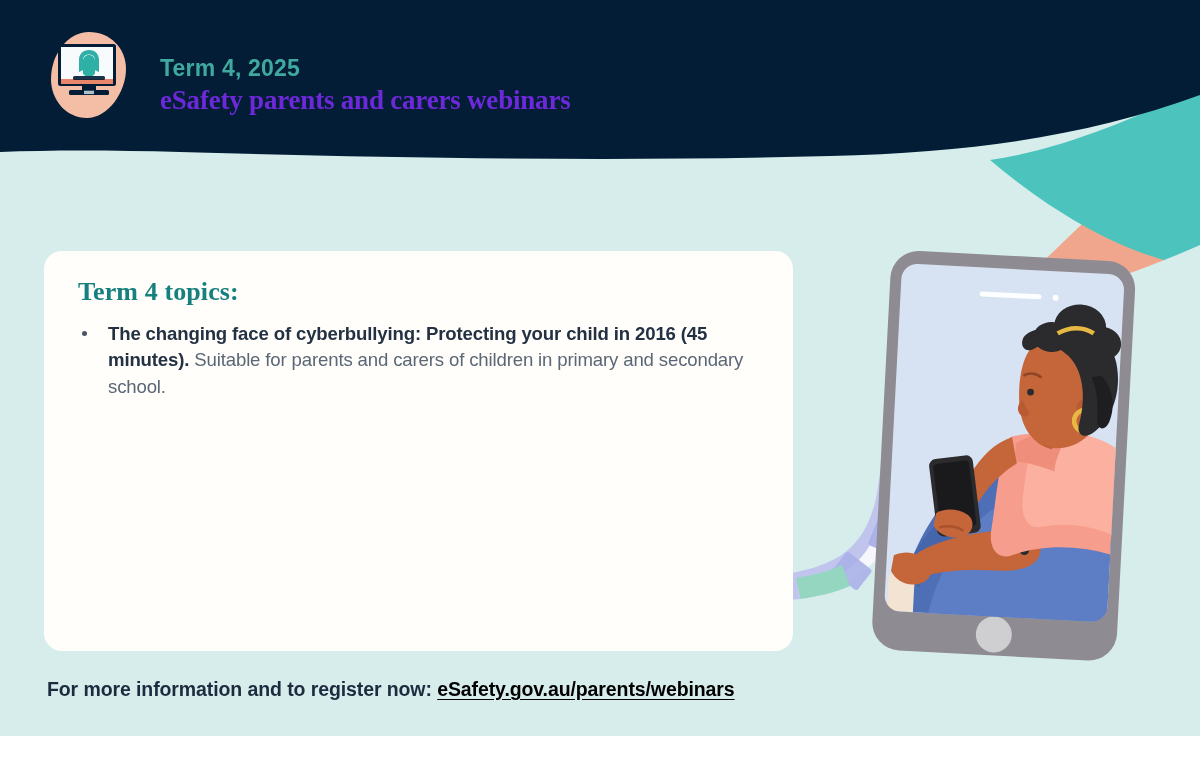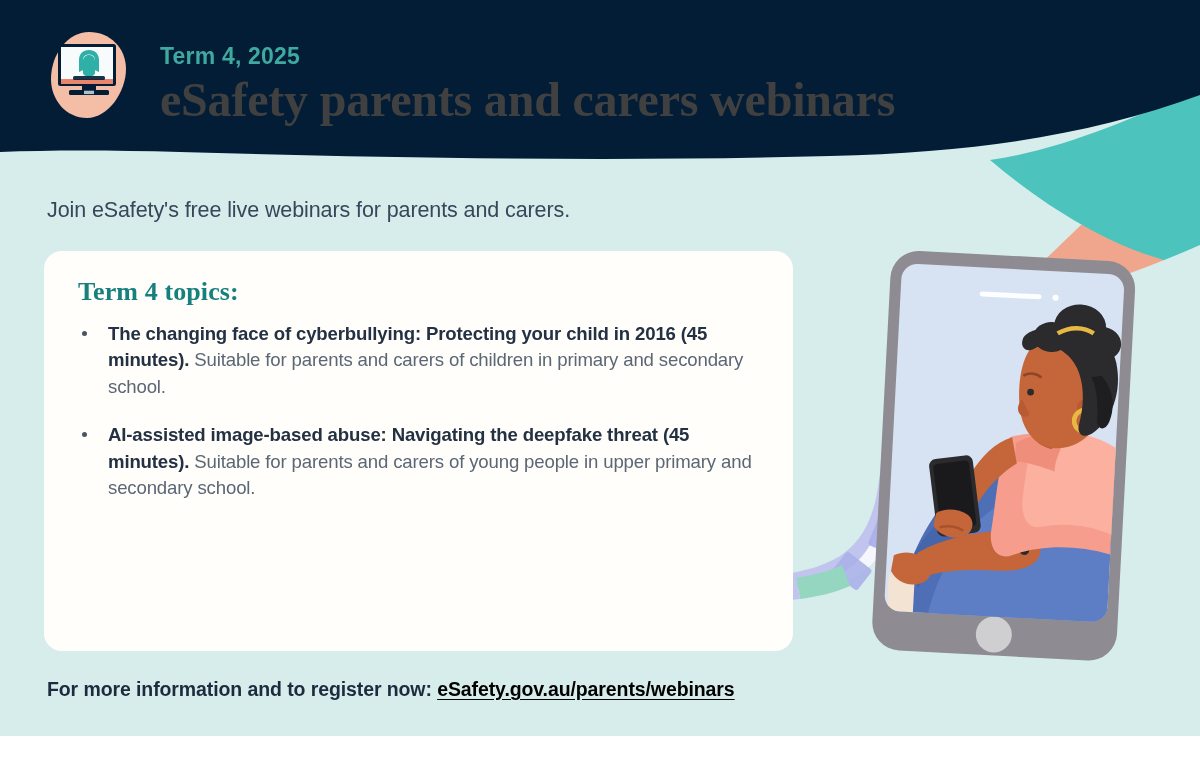--- a/index.html
+++ b/index.html
@@ -71,23 +71,23 @@
     font-size: 23px;
     font-weight: bold;
     color: #3fa9a0;
     letter-spacing: 0.2px;
     line-height: 1.1;
     margin-bottom: 4px;
   }
 
   .main-title {
     font-family: "Liberation Serif", serif;
-    font-size: 48px;
-    font-weight: bold;
-    color: #404040;
+    font-size: 27px;
+    font-weight: bold;
+    color: #6d28d9;
     letter-spacing: -0.2px;
     line-height: 1.12;
     white-space: nowrap;
   }
 
   
   .intro {
     position: absolute;
     left: 47px;
     top: 198px;
@@ -215,21 +215,20 @@
         </svg>
       </div>
 
       <div class="header-text">
         <div class="term-line">Term 4, 2025</div>
         <div class="main-title">eSafety parents and carers webinars</div>
       </div>
     </div>
   </div>
 
-  <div class="intro">Join eSafety's free live webinars for parents and carers.</div>
 
   <svg class="illustration" viewBox="0 0 470 450">
 
     <g>
       <path d="M258,110 C238,118 218,140 210,175 C202,212 204,255 196,290 C188,322 170,340 148,352 C128,362 108,366 92,368 L86,344 C104,341 124,336 140,326 C158,314 170,296 176,268 C184,232 182,188 192,152 C200,120 222,98 246,88 Z" fill="#c1c5ee"></path>
       <path d="M258,110 C238,118 218,140 210,175 C202,212 204,255 196,290 C188,322 170,340 148,352 C128,362 108,366 92,368 L90,359 C110,356 132,350 148,339 C167,326 178,305 184,275 C192,238 190,194 200,158 C209,124 231,100 254,90 Z" fill="#ffffff" opacity="0.85"></path>
 
       <rect x="204" y="126" width="34" height="30" rx="3" transform="rotate(-20 221 141)" fill="#aab0e8" opacity="0.95"></rect>
       <rect x="196" y="166" width="34" height="30" rx="3" transform="rotate(-9 213 181)" fill="#aab0e8" opacity="0.95"></rect>
       <rect x="194" y="208" width="34" height="30" rx="3" transform="rotate(-2 211 223)" fill="#aab0e8" opacity="0.95"></rect>
@@ -302,24 +301,20 @@
     </g>
   </svg>
 
   <div class="topics-card">
     <div class="card-heading">Term 4 topics:</div>
     <ul class="topic-list">
       <li class="topic-item">
         <span class="bullet"></span>
         <span class="t-bold">The changing face of cyberbullying: Protecting your child in 2016  (45 minutes).</span><span> Suitable for parents and carers of children in primary and secondary school.</span>
       </li>
-      <li class="topic-item">
-        <span class="bullet"></span>
-        <span class="t-bold">AI-assisted image-based abuse: Navigating the deepfake threat (45 minutes).</span><span> Suitable for parents and carers of young people in upper primary and secondary school.</span>
-      </li>
     </ul>
   </div>
 
   <div class="footer">
     <span>For more information and to register now: </span><a class="reg-link" href="#">eSafety.gov.au/parents/webinars</a>
   </div>
 
   <div class="bottom-white"></div>
 </div>
 

